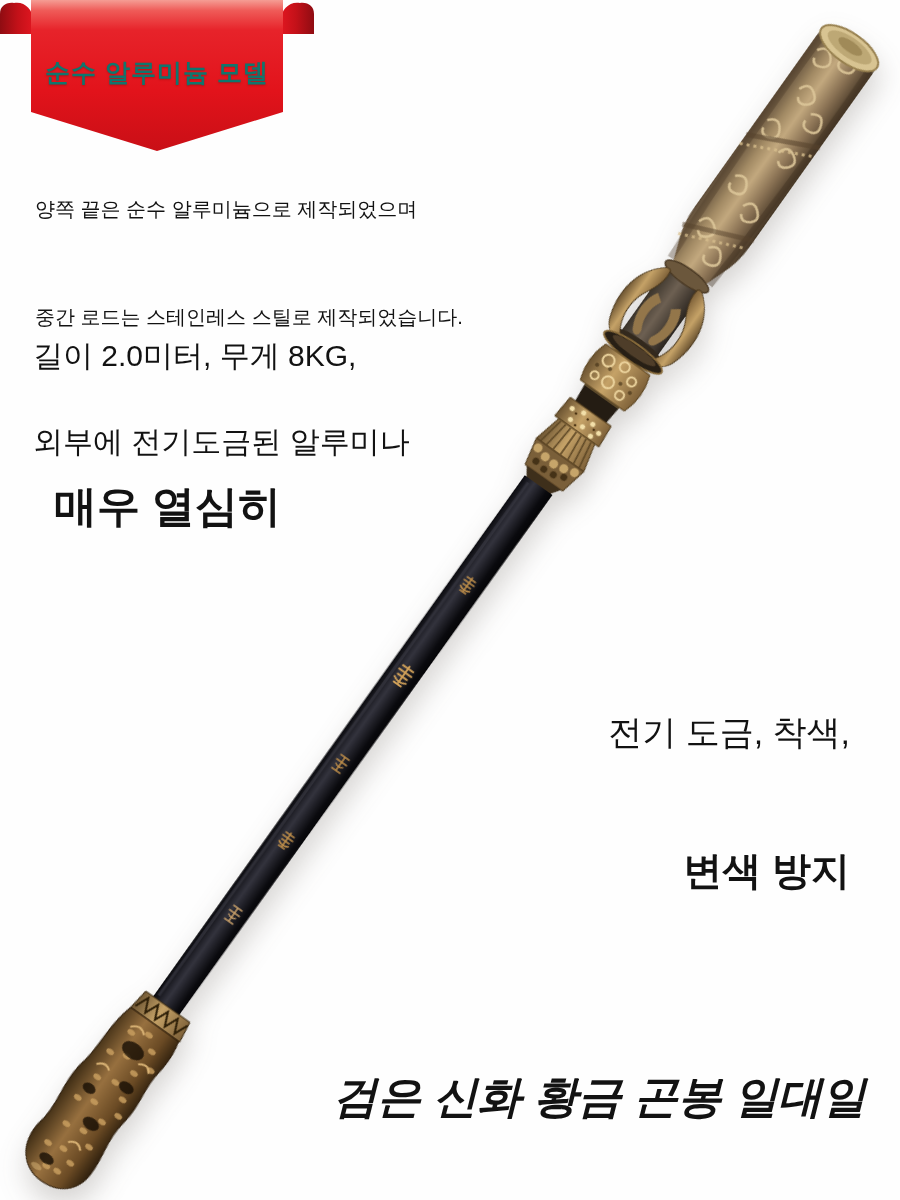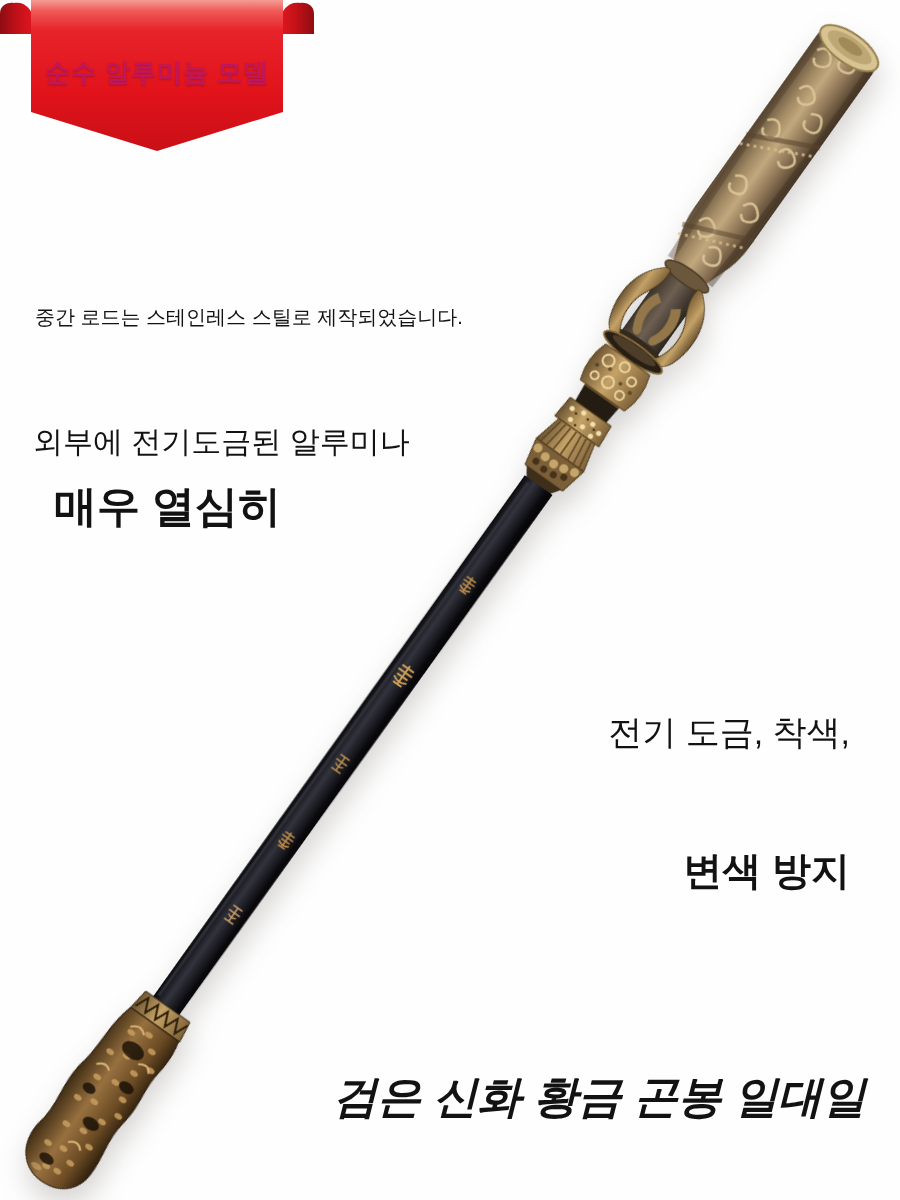--- a/index.html
+++ b/index.html
@@ -8,21 +8,21 @@
     background:#fefefe;
     font-family:"Liberation Sans","DejaVu Sans",sans-serif;
     color:#121212;
   }
   
   .ribbon{position:absolute;left:0;top:0;width:320px;height:160px;z-index:5;}
   .ribbon svg{display:block;}
   .ribbon-label{
     position:absolute;left:31px;top:28px;width:252px;height:88px;
     display:flex;align-items:center;justify-content:center;
-    color:#be185d;font-size:25px;font-weight:700;letter-spacing:1px;
+    color:#0f766e;font-size:25px;font-weight:700;letter-spacing:1px;
     text-shadow:0 1px 2px rgba(120,0,0,.35);
   }
   
   .txt{position:absolute;white-space:nowrap;z-index:4;}
   .desc1{left:35px;top:196px;font-size:20px;font-weight:500;}
   .desc2{left:35px;top:264px;font-size:20px;font-weight:400;margin-top:40px;}
   .spec1{left:33px;top:336px;font-size:30px;font-weight:500;}
   .spec2{left:33px;top:422px;font-size:30px;font-weight:500;}
   .emph {left:54px;top:478px;font-size:43px;font-weight:600;}
   .features{position:absolute;right:50px;z-index:4;text-align:right;white-space:nowrap;}
@@ -271,21 +271,23 @@
           <stop offset="1" stop-color="#e01620"></stop>
         </linearGradient>
       </defs>
       <path d="M0,34 L0,14 C0,6 6,2 14,3 C24,1 33,9 33,20 L33,34 Z" fill="url(#gFoldL)"></path>
       <path d="M281,34 L281,20 C281,9 290,1 300,3 C308,2 314,6 314,14 L314,34 Z" fill="url(#gFoldR)"></path>
       <path d="M31,0 H283 V112 L157,151 L31,112 Z" fill="url(#gBody)"></path>
     </svg>
     <div class="ribbon-label">순수 알루미늄 모델</div>
   </div>
 
+  <div class="txt desc1">양쪽 끝은 순수 알루미늄으로 제작되었으며</div>
   <div class="txt desc2">중간 로드는 스테인레스 스틸로 제작되었습니다.</div>
+  <div class="txt spec1">길이 2.0미터, 무게 8KG,</div>
   <div class="txt spec2">외부에 전기도금된 알루미나</div>
   <div class="txt emph">매우 열심히</div>
 
   <div class="txt features feat1">전기 도금, 착색,</div>
   <div class="txt features feat3">변색 방지</div>
 
   <div class="txt footer-title">검은 신화 황금 곤봉 일대일</div>
 
 </div>
 

